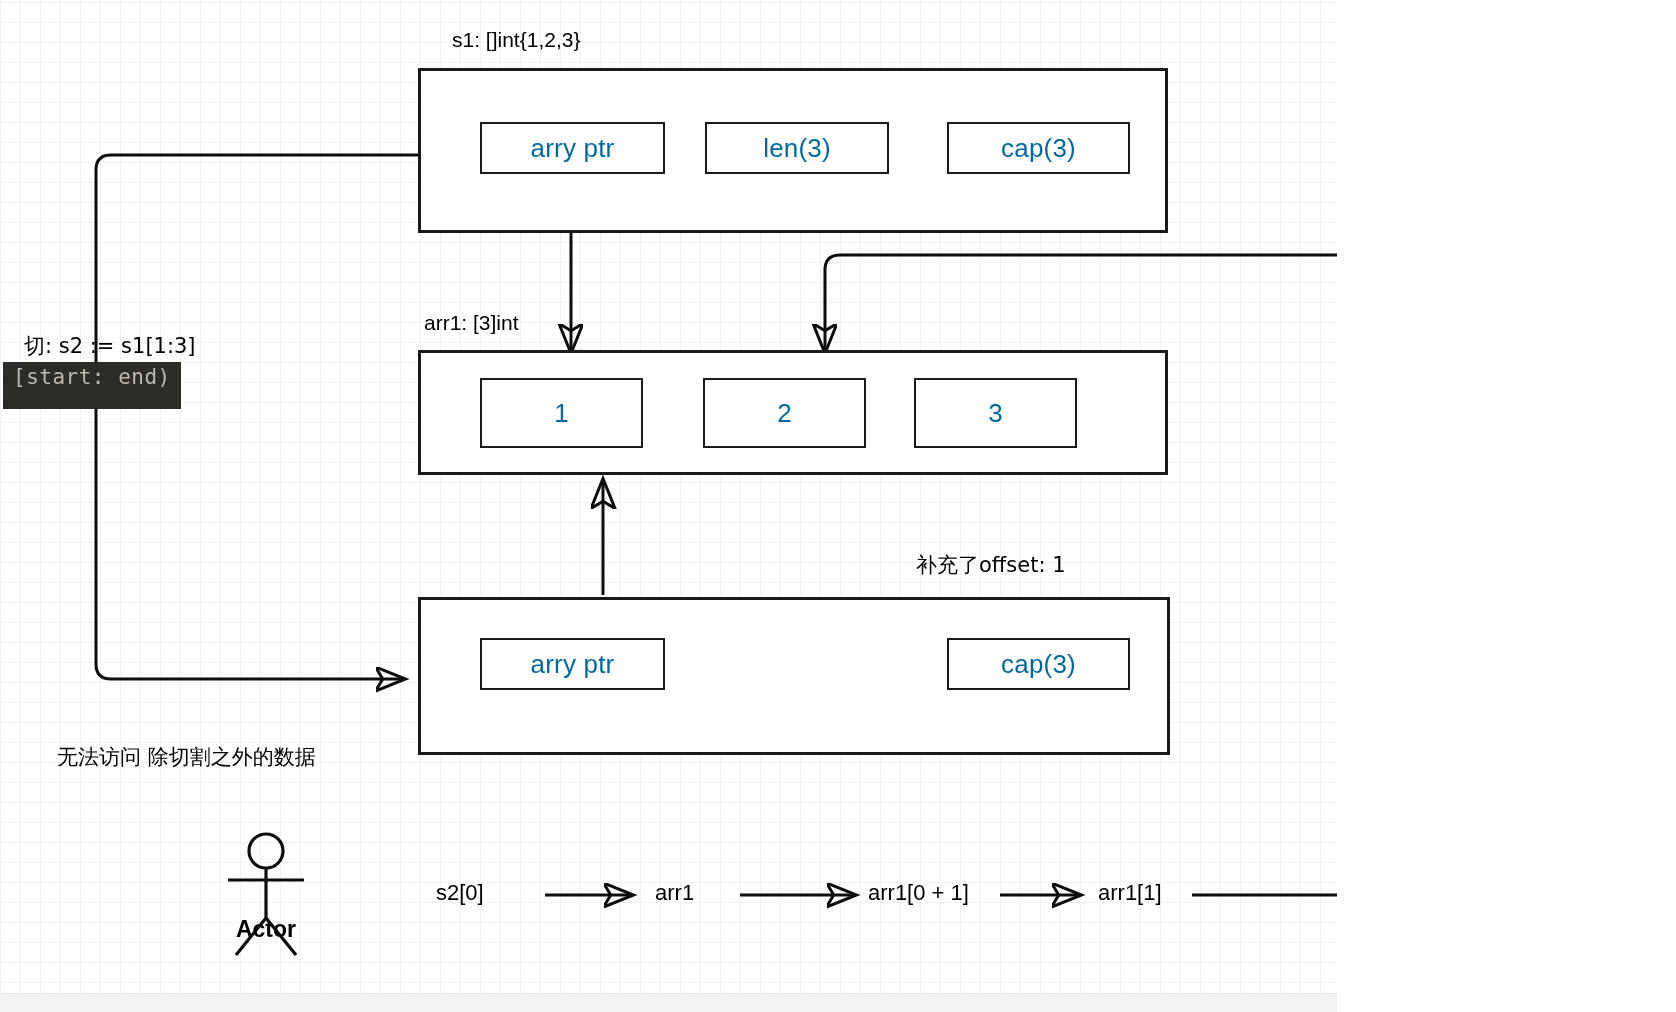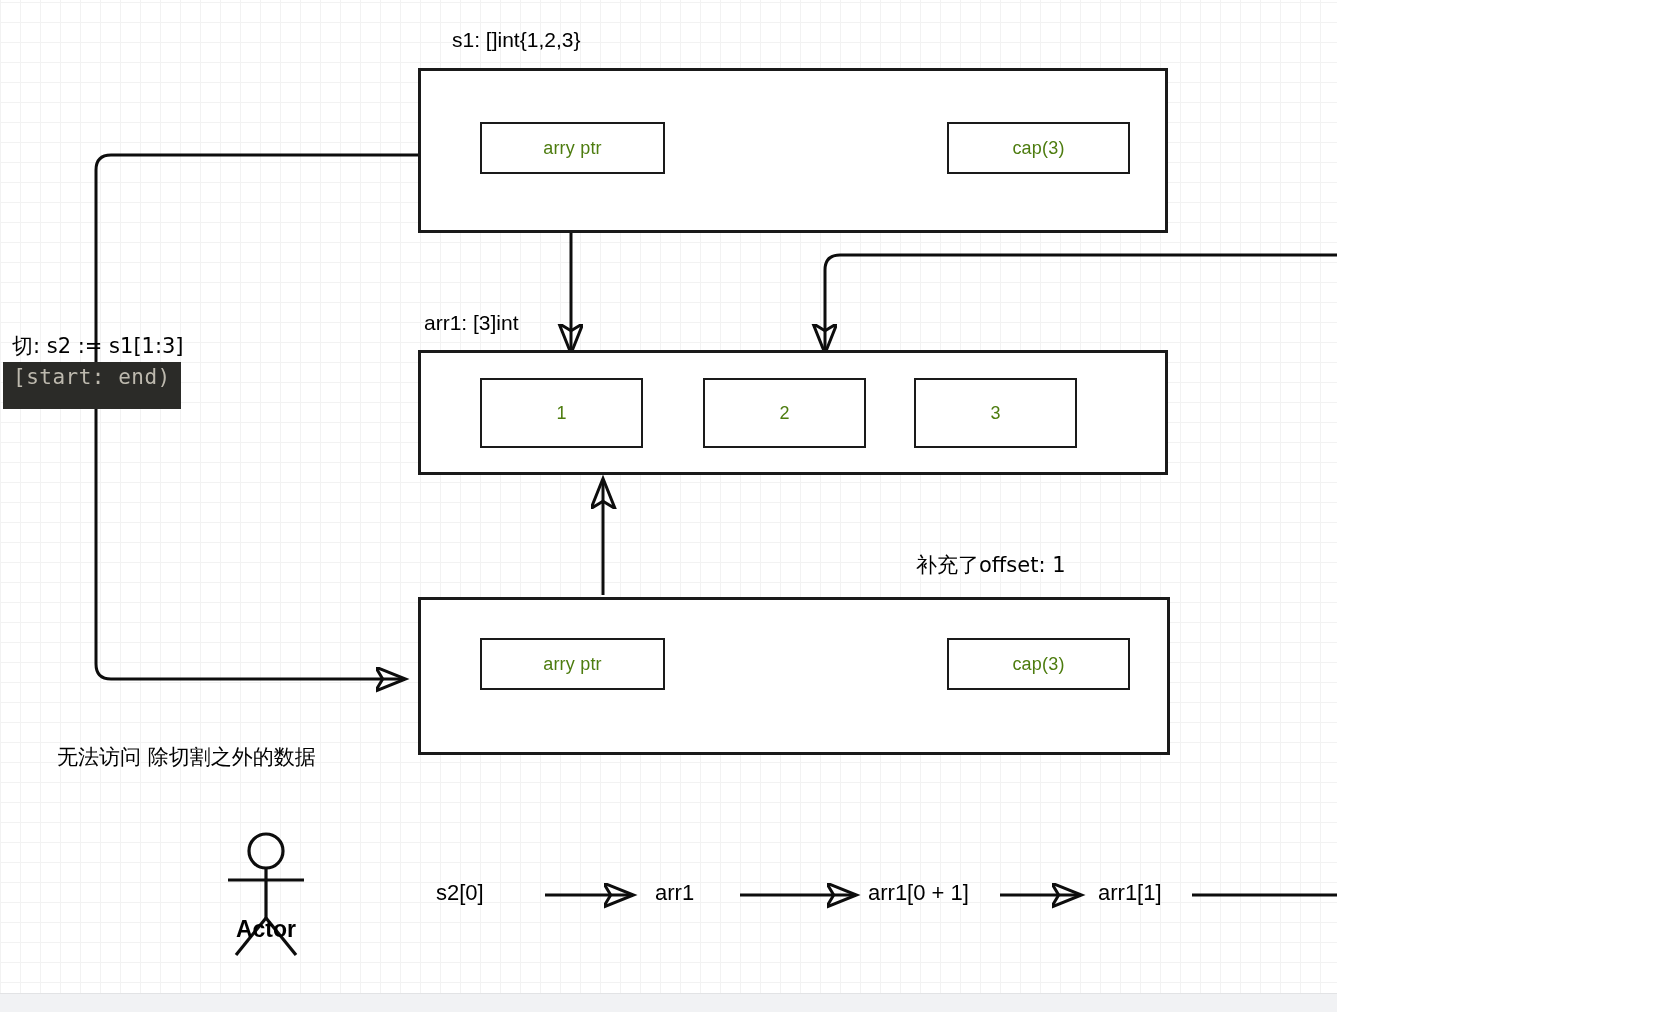--- a/index.html
+++ b/index.html
@@ -41,22 +41,22 @@
   }
   
   .field-box {
     position: absolute;
     background: #ffffff;
     border: 2.5px solid #1a1a1a;
     box-sizing: border-box;
     display: flex;
     align-items: center;
     justify-content: center;
-    font-size: 18px;
-    color: #4d7c0f;
+    font-size: 26px;
+    color: #0369a1;
     letter-spacing: 0.2px;
   }
   .field-box.thin { border-width: 2px; }
 
   
   .label {
     position: absolute;
     font-size: 21px;
     color: #000000;
     white-space: nowrap;
@@ -133,38 +133,39 @@
       <line x1="266" y1="918" x2="236" y2="955"></line>
       <line x1="266" y1="918" x2="296" y2="955"></line>
     </g>
   </svg>
 
   <div class="label" style="left:452px; top:27px;">s1: []int{1,2,3}</div>
 
   <div class="struct-box" style="left:418px; top:68px; width:750px; height:165px;"></div>
 
   <div class="field-box" style="left:480px; top:122px; width:185px; height:52px;">arry ptr</div>
+  <div class="field-box" style="left:705px; top:122px; width:184px; height:52px;">len(3)</div>
   <div class="field-box" style="left:947px; top:122px; width:183px; height:52px;">cap(3)</div>
 
   <div class="label" style="left:424px; top:310px;">arr1: [3]int</div>
 
   <div class="struct-box" style="left:418px; top:350px; width:750px; height:125px;"></div>
 
   <div class="field-box thin" style="left:480px; top:378px; width:163px; height:70px;">1</div>
   <div class="field-box" style="left:703px; top:378px; width:163px; height:70px;">2</div>
   <div class="field-box" style="left:914px; top:378px; width:163px; height:70px;">3</div>
 
   <div class="label cn" style="left:916px; top:553px;">补充了offset: 1</div>
 
   <div class="struct-box" style="left:418px; top:597px; width:752px; height:158px;"></div>
 
   <div class="field-box" style="left:480px; top:638px; width:185px; height:52px;">arry ptr</div>
   <div class="field-box" style="left:947px; top:638px; width:183px; height:52px;">cap(3)</div>
 
-  <div class="label cn" style="left:12px; top:334px;">切:  s2 := s1[1:3]</div>
+  <div class="label cn" style="left:24px; top:334px;">切:  s2 := s1[1:3]</div>
 
   <div class="code-chip" style="left:3px; top:362px;">[start: end)</div>
 
   <div class="label cn" style="left:57px; top:708px;margin-top:37px;">无法访问 除切割之外的数据</div>
 
   <div class="actor-label" style="left:191px; top:916px; width:150px;font-weight:bold;">Actor</div>
 
   <div class="chain-node" style="left:436px;">s2[0]</div>
   <div class="chain-node" style="left:655px;">arr1</div>
   <div class="chain-node" style="left:868px;">arr1[0 + 1]</div>

